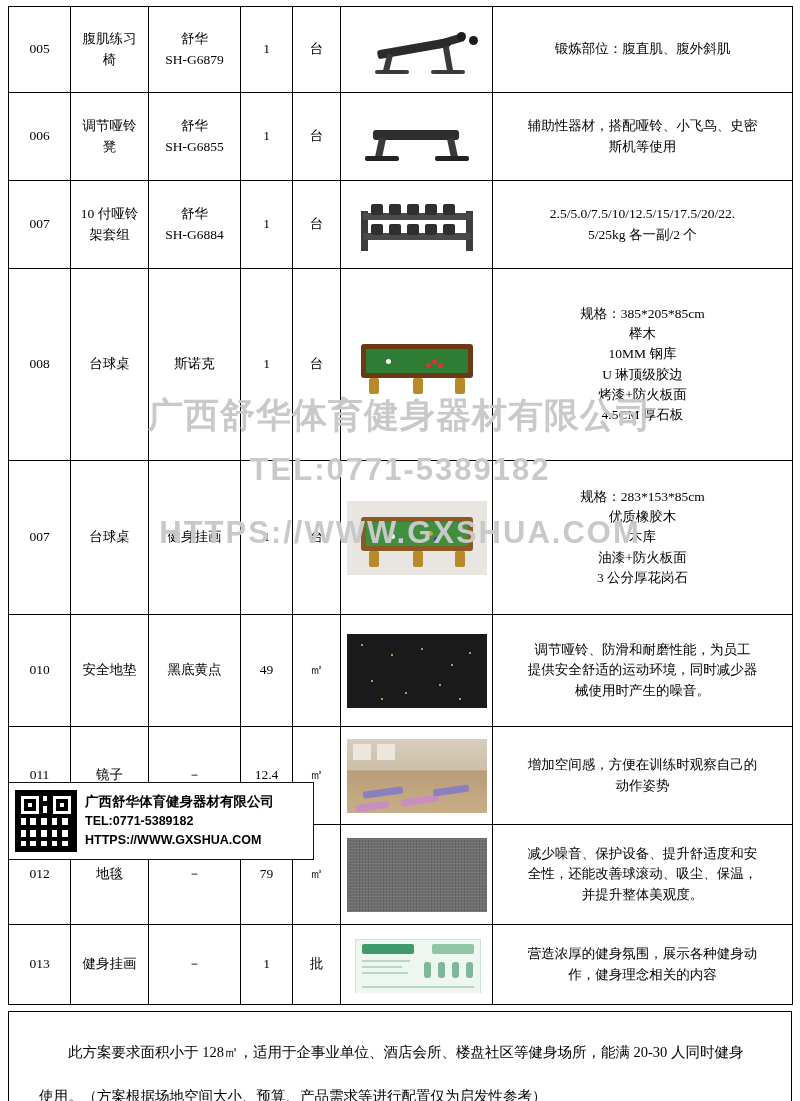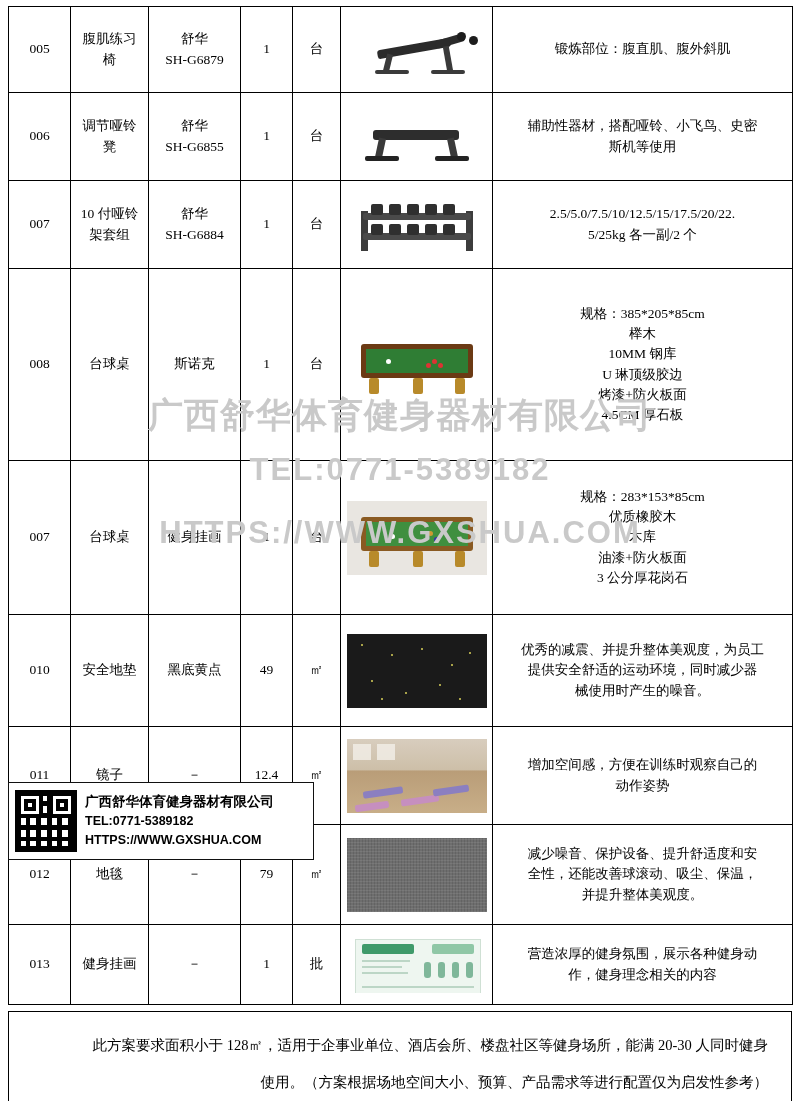--- a/index.html
+++ b/index.html
@@ -172,21 +172,21 @@
   .note {
     margin-top: 6px;
     border: 1px solid #000000;
     width: 784px;
     box-sizing: border-box;
     padding: 10px 14px 12px 14px;
     font-size: 14.5px;
     line-height: 1.95;
     text-indent: 0;
   }
-  .note p { margin: 9px; text-align: right; }
+  .note p { margin: 16px; }
   .note p.first { text-indent: 2em; }
 
   
   .wm {
     position: absolute;
     left: 0; width: 800px;
     text-align: center;
     color: #c9c9c9;
     font-weight: bold;
     pointer-events: none;
@@ -444,21 +444,21 @@
               <div class="spk" style="left:24px; top:46px;"></div>
               <div class="spk" style="left:58px; top:58px;"></div>
               <div class="spk" style="left:92px; top:50px;"></div>
               <div class="spk" style="left:122px; top:18px;"></div>
               <div class="spk" style="left:34px; top:64px;"></div>
               <div class="spk" style="left:112px; top:64px;"></div>
             </div>
           </div>
         </td>
         <td class="desc">
-          <span class="ln">优秀的减震、并提升整体美观度，为员工</span>
+          <span class="ln">调节哑铃、防滑和耐磨性能，为员工</span>
           <span class="ln">提供安全舒适的运动环境，同时减少器</span>
           <span class="ln">械使用时产生的噪音。</span>
         </td>
       </tr>
 
       <tr style="height:98px;">
         <td>011</td>
         <td class="name">
           <span class="ln">镜子</span>
         </td>

